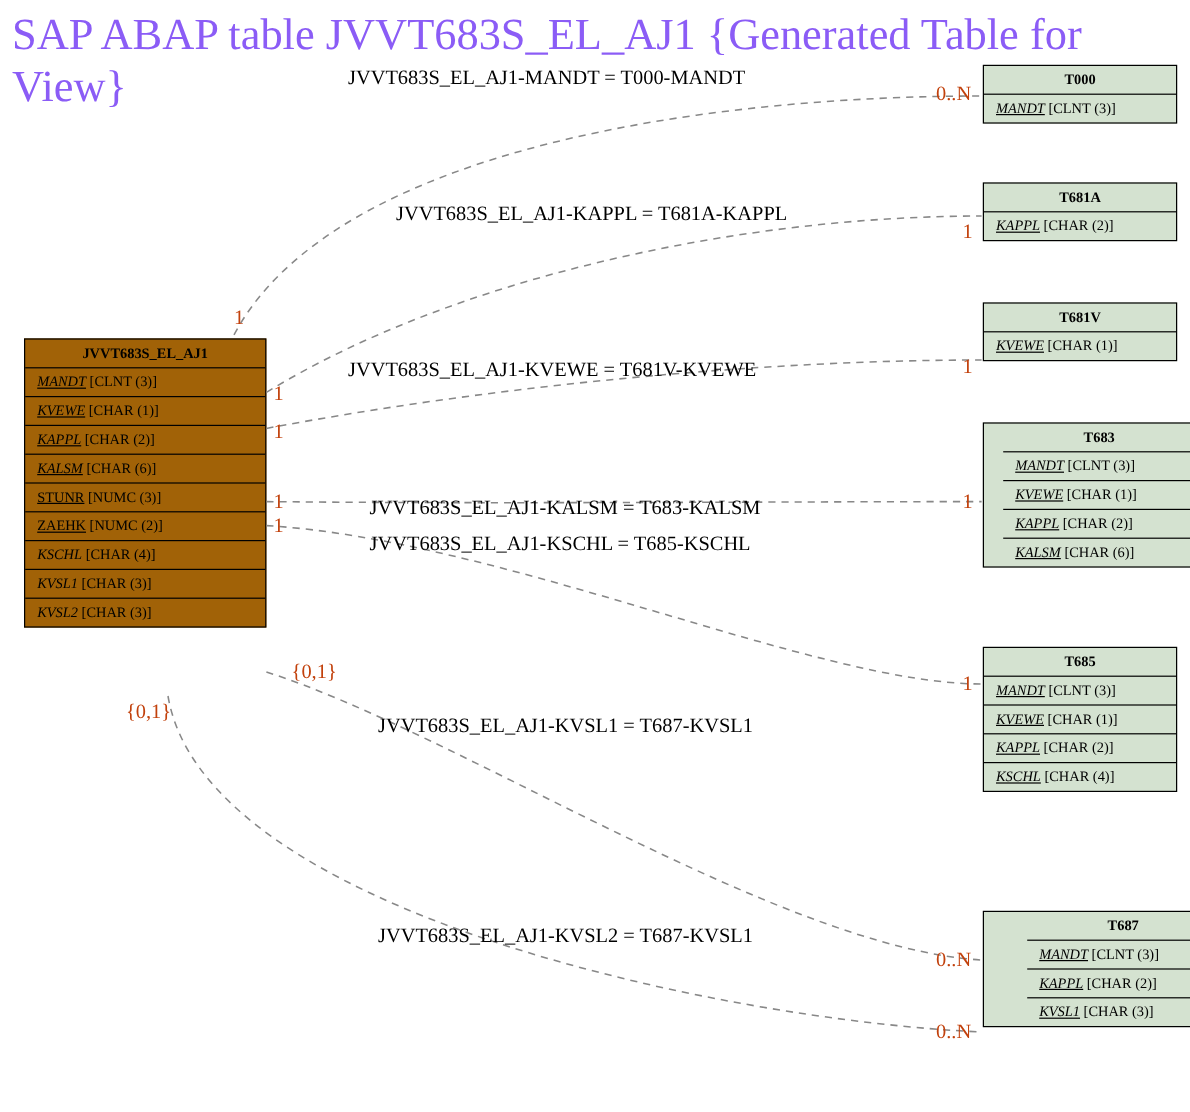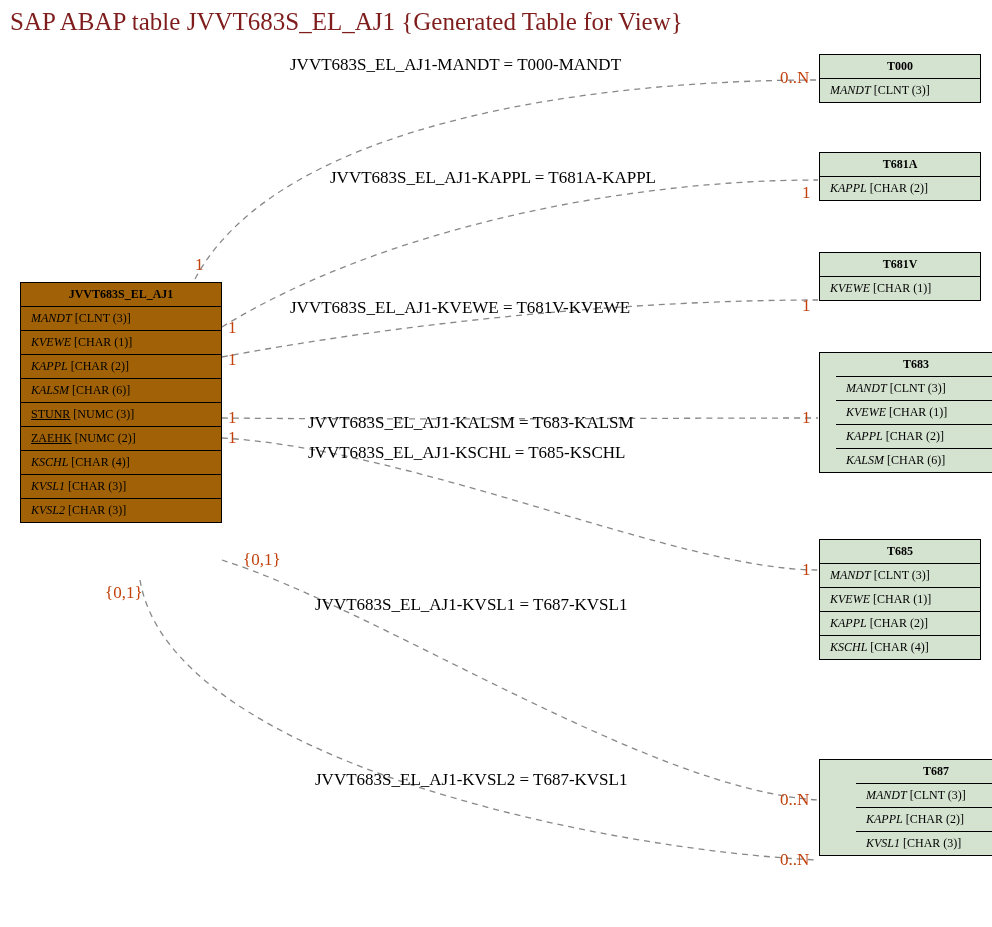--- a/index.html
+++ b/index.html
@@ -8,22 +8,22 @@
     font-family: Georgia, 'Times New Roman', serif;
     background: #fff;
     width: 992px;
     height: 927px;
     position: relative;
   }
   .title {
     position: absolute;
     left: 10px;
     top: 8px;
-    font-size: 25px;
-    color: #7f1d1d;
+    font-size: 37px;
+    color: #8b5cf6;
   }
   .entity {
     position: absolute;
     border: 1px solid #000;
     font-size: 12px;
     background: #d4e2d0;
   }
   .entity.main {
     background: #a16207;
   }
@@ -33,21 +33,21 @@
     padding: 4px 10px;
     border-bottom: 1px solid #000;
     white-space: nowrap;
   }
   .entity-row {
     padding: 4px 10px;
     border-bottom: 1px solid #000;
     white-space: nowrap;
   }
   .entity-row:last-child { border-bottom: none; }
-  .key { font-style: italic; }
+  .key { text-decoration: underline; font-style: italic; }
   .type { font-style: normal; }
   svg.connectors {
     position: absolute;
     left: 0; top: 0;
     width: 992px; height: 927px;
     pointer-events: none;
   }
   .rel-label {
     position: absolute;
     font-size: 17px;

